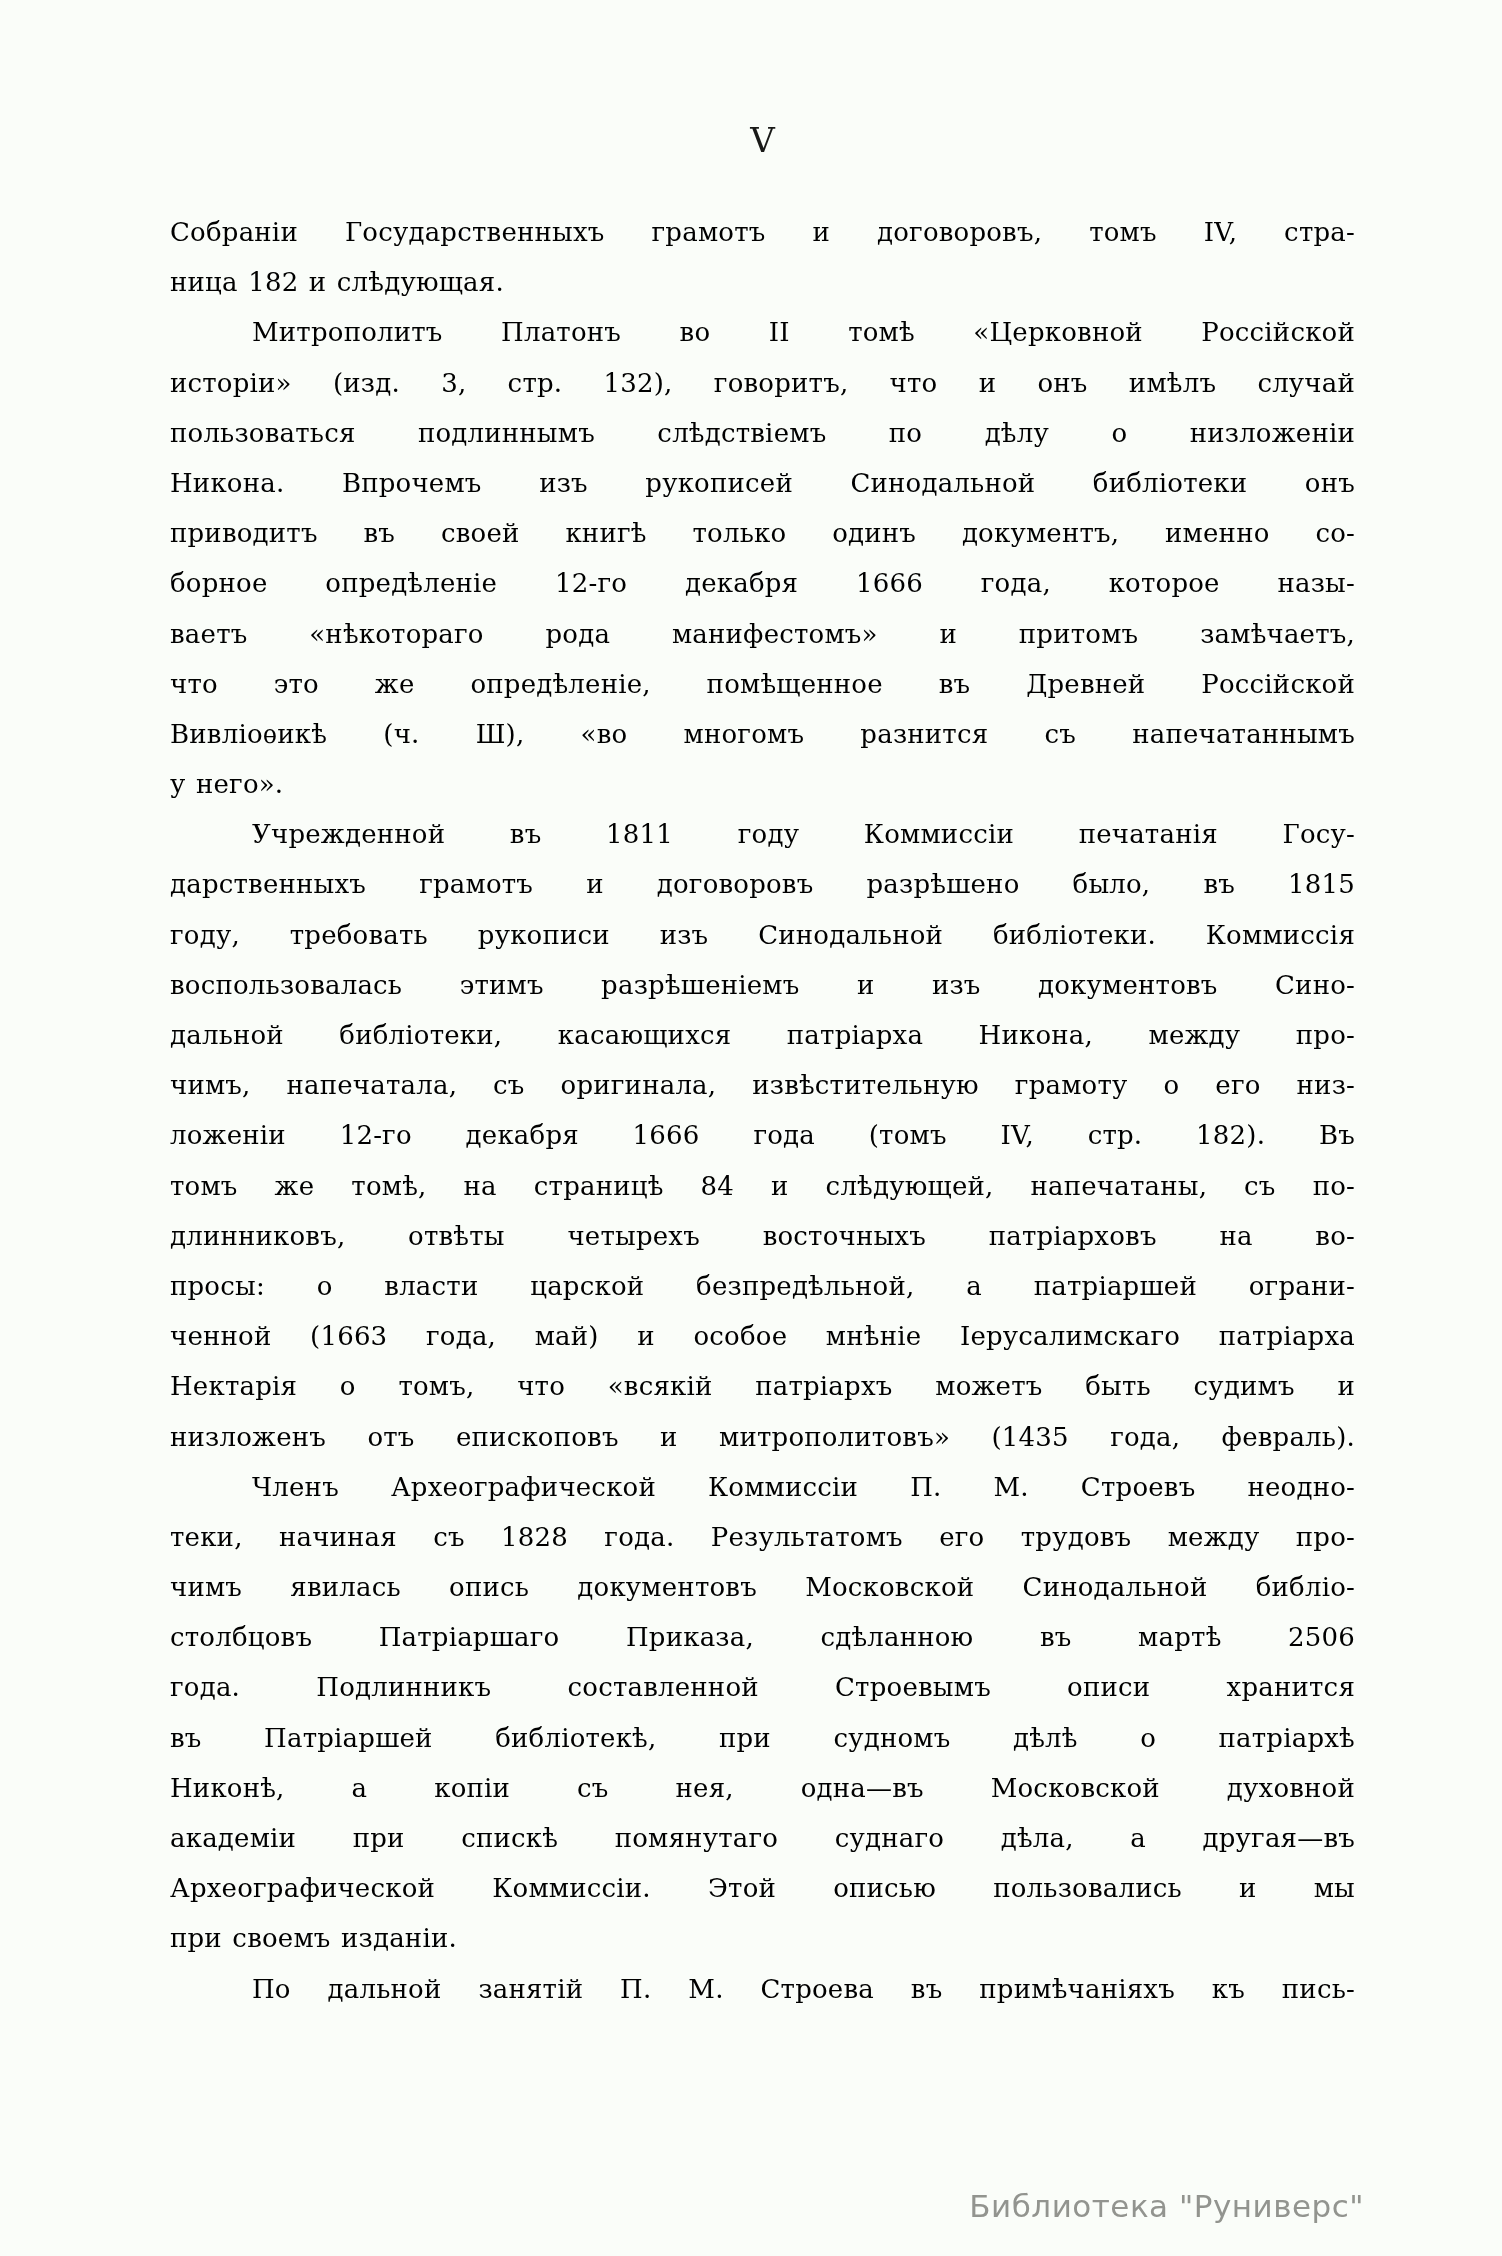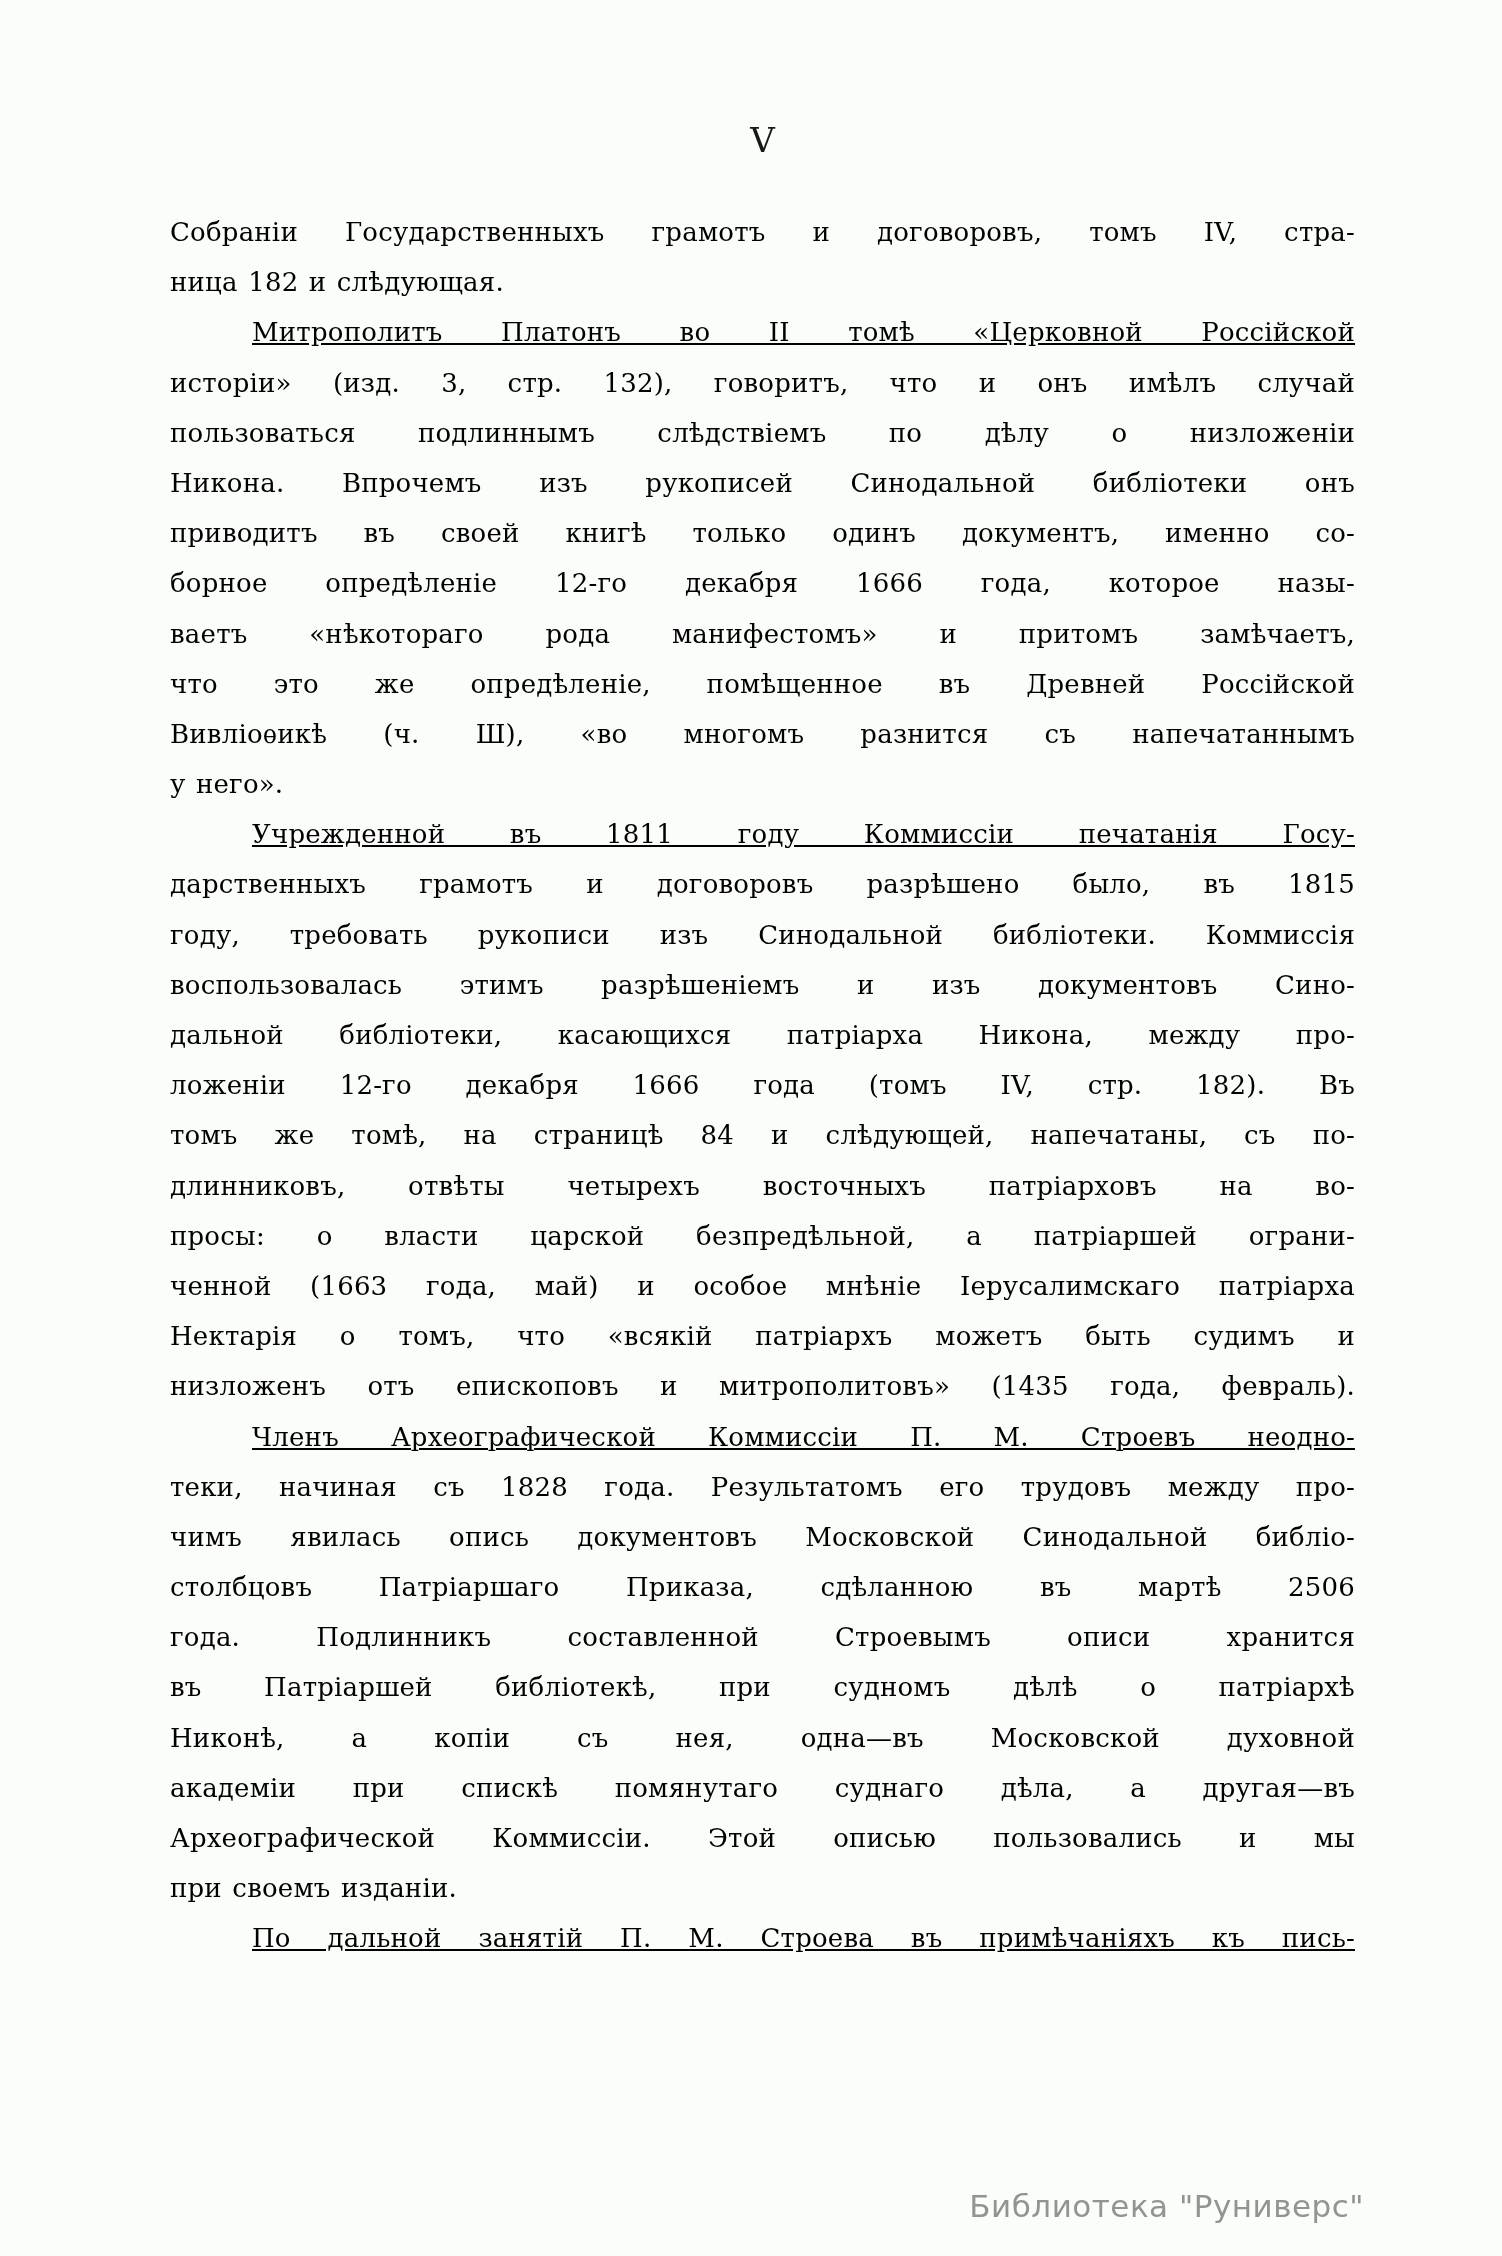--- a/index.html
+++ b/index.html
@@ -39,21 +39,21 @@
     color: #000000;
   }
   .paragraph { margin: 0; padding: 0; }
   .line {
     height: 50.2px;
     overflow: hidden;
     white-space: nowrap;
     text-align: justify;
     text-align-last: justify;
   }
-  .line.indent { text-indent: 82px; text-decoration: underline; }
+  .line.indent { text-indent: 82px; }
   .line.end {
     text-align-last: left;
     white-space: normal;
   }
   .watermark {
     position: absolute;
     right: 138px;
     bottom: 32px;
     font-family: "DejaVu Sans", "Liberation Sans", sans-serif;
     font-size: 31px;
@@ -82,20 +82,21 @@
         <div class="line">что это же опредѣленіе, помѣщенное въ Древней Россійской</div>
         <div class="line">Вивліоѳикѣ (ч. Ш), «во многомъ разнится съ напечатаннымъ</div>
         <div class="line end">у него».</div>
       </div>
       <div class="paragraph">
         <div class="line indent">Учрежденной въ 1811 году Коммиссіи печатанія Госу-</div>
         <div class="line">дарственныхъ грамотъ и договоровъ разрѣшено было, въ 1815</div>
         <div class="line">году, требовать рукописи изъ Синодальной библіотеки. Коммиссія</div>
         <div class="line">воспользовалась этимъ разрѣшеніемъ и изъ документовъ Сино-</div>
         <div class="line">дальной библіотеки, касающихся патріарха Никона, между про-</div>
+        <div class="line">чимъ, напечатала, съ оригинала, извѣстительную грамоту о его низ-</div>
         <div class="line">ложеніи 12-го декабря 1666 года (томъ IV, стр. 182). Въ</div>
         <div class="line">томъ же томѣ, на страницѣ 84 и слѣдующей, напечатаны, съ по-</div>
         <div class="line">длинниковъ, отвѣты четырехъ восточныхъ патріарховъ на во-</div>
         <div class="line">просы: о власти царской безпредѣльной, а патріаршей ограни-</div>
         <div class="line">ченной (1663 года, май) и особое мнѣніе Іерусалимскаго патріарха</div>
         <div class="line">Нектарія о томъ, что «всякій патріархъ можетъ быть судимъ и</div>
         <div class="line">низложенъ отъ епископовъ и митрополитовъ» (1435 года, февраль).</div>
       </div>
       <div class="paragraph">
         <div class="line indent">Членъ Археографической Коммиссіи П. М. Строевъ неодно-</div>

